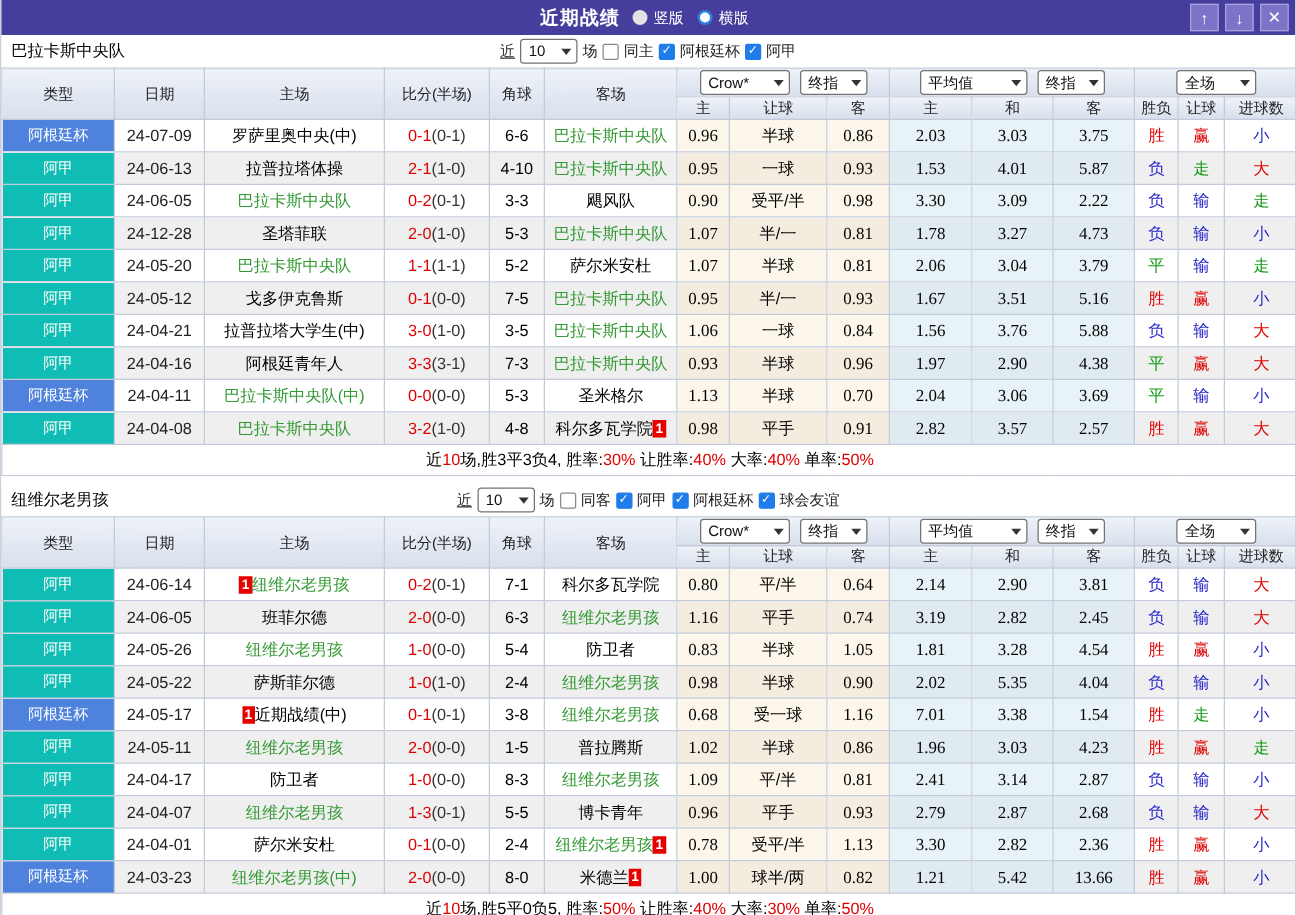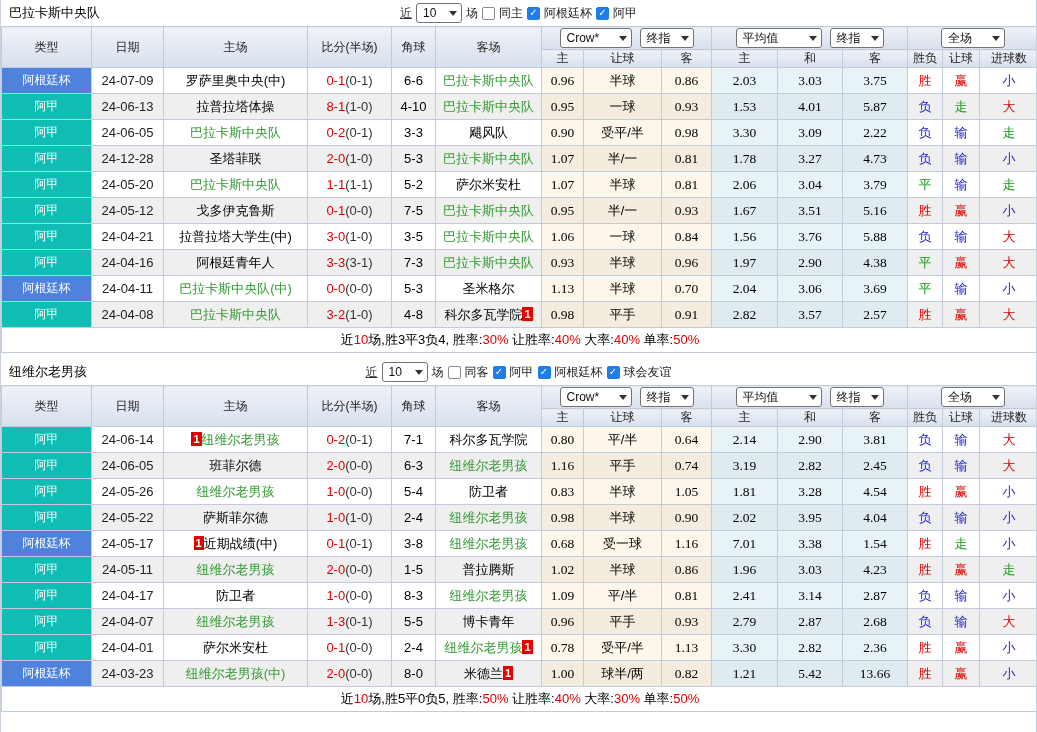--- a/index.html
+++ b/index.html
@@ -65,20 +65,40 @@
           line-height:14px; padding:0 2px; font-weight:bold; vertical-align:1px; }
   td.res { font-size:13px; }
   tfoot td { height:25px; font-size:13px; background:#fff; color:#000; }
   .red { color:#e00000; }
   .sep { height:6px; background:#fff; }
 </style>
 </head>
 <body>
 
 <div class="app">
+  <div class="titlebar">
+    <span class="title">近期战绩</span>
+    <span class="radio-group" id="viewmodes">
+        <span class="radio sel"></span>
+        <span class="rlabel">竖版</span>
+        <span class="radio unsel"></span>
+        <span class="rlabel">横版</span>
+      </span>
+    <div class="win-buttons" id="winbtns">
+        <span class="wbtn">
+          <span>↑</span>
+        </span>
+        <span class="wbtn">
+          <span>↓</span>
+        </span>
+        <span class="wbtn">
+          <span>✕</span>
+        </span>
+      </div>
+  </div>
   <div id="sections">
       <div class="section">
         <div class="controls-row">
           <span class="team-label">巴拉卡斯中央队</span>
           <div class="filters">
             <span class="near">近</span>
             <span class="uisel" style="width: 46px;">
               <span>10</span>
               <span class="tri"></span>
             </span>
@@ -177,21 +197,21 @@
               <td class="avgc num">3.03</td>
               <td class="avgc num">3.75</td>
               <td class="res" style="color: rgb(224, 0, 0);">胜</td>
               <td class="res" style="color: rgb(224, 0, 0);">赢</td>
               <td class="res" style="color: rgb(38, 38, 204);">小</td>
             </tr>
             <tr>
               <td class="type" style="background: rgb(15, 189, 180);">阿甲</td>
               <td class="date">24-06-13</td>
               <td><span class="tname">拉普拉塔体操</span></td>
-              <td><span class="ft">8-1</span><span class="ht">(1-0)</span></td>
+              <td><span class="ft">2-1</span><span class="ht">(1-0)</span></td>
               <td>4-10</td>
               <td><span class="tname green">巴拉卡斯中央队</span></td>
               <td class="odds num">0.95</td>
               <td class="odds">一球</td>
               <td class="odds num">0.93</td>
               <td class="avgc num">1.53</td>
               <td class="avgc num">4.01</td>
               <td class="avgc num">5.87</td>
               <td class="res" style="color: rgb(38, 38, 204);">负</td>
               <td class="res" style="color: rgb(17, 153, 17);">走</td>
@@ -489,21 +509,21 @@
               <td class="type" style="background: rgb(15, 189, 180);">阿甲</td>
               <td class="date">24-05-22</td>
               <td><span class="tname">萨斯菲尔德</span></td>
               <td><span class="ft">1-0</span><span class="ht">(1-0)</span></td>
               <td>2-4</td>
               <td><span class="tname green">纽维尔老男孩</span></td>
               <td class="odds num">0.98</td>
               <td class="odds">半球</td>
               <td class="odds num">0.90</td>
               <td class="avgc num">2.02</td>
-              <td class="avgc num">3.95</td>
+              <td class="avgc num">5.35</td>
               <td class="avgc num">4.04</td>
               <td class="res" style="color: rgb(38, 38, 204);">负</td>
               <td class="res" style="color: rgb(38, 38, 204);">输</td>
               <td class="res" style="color: rgb(38, 38, 204);">小</td>
             </tr>
             <tr>
               <td class="type" style="background: rgb(78, 130, 220);">阿根廷杯</td>
               <td class="date">24-05-17</td>
               <td><span class="card">1</span><span class="tname">近期战绩(中)</span></td>
               <td><span class="ft">0-1</span><span class="ht">(0-1)</span></td>

